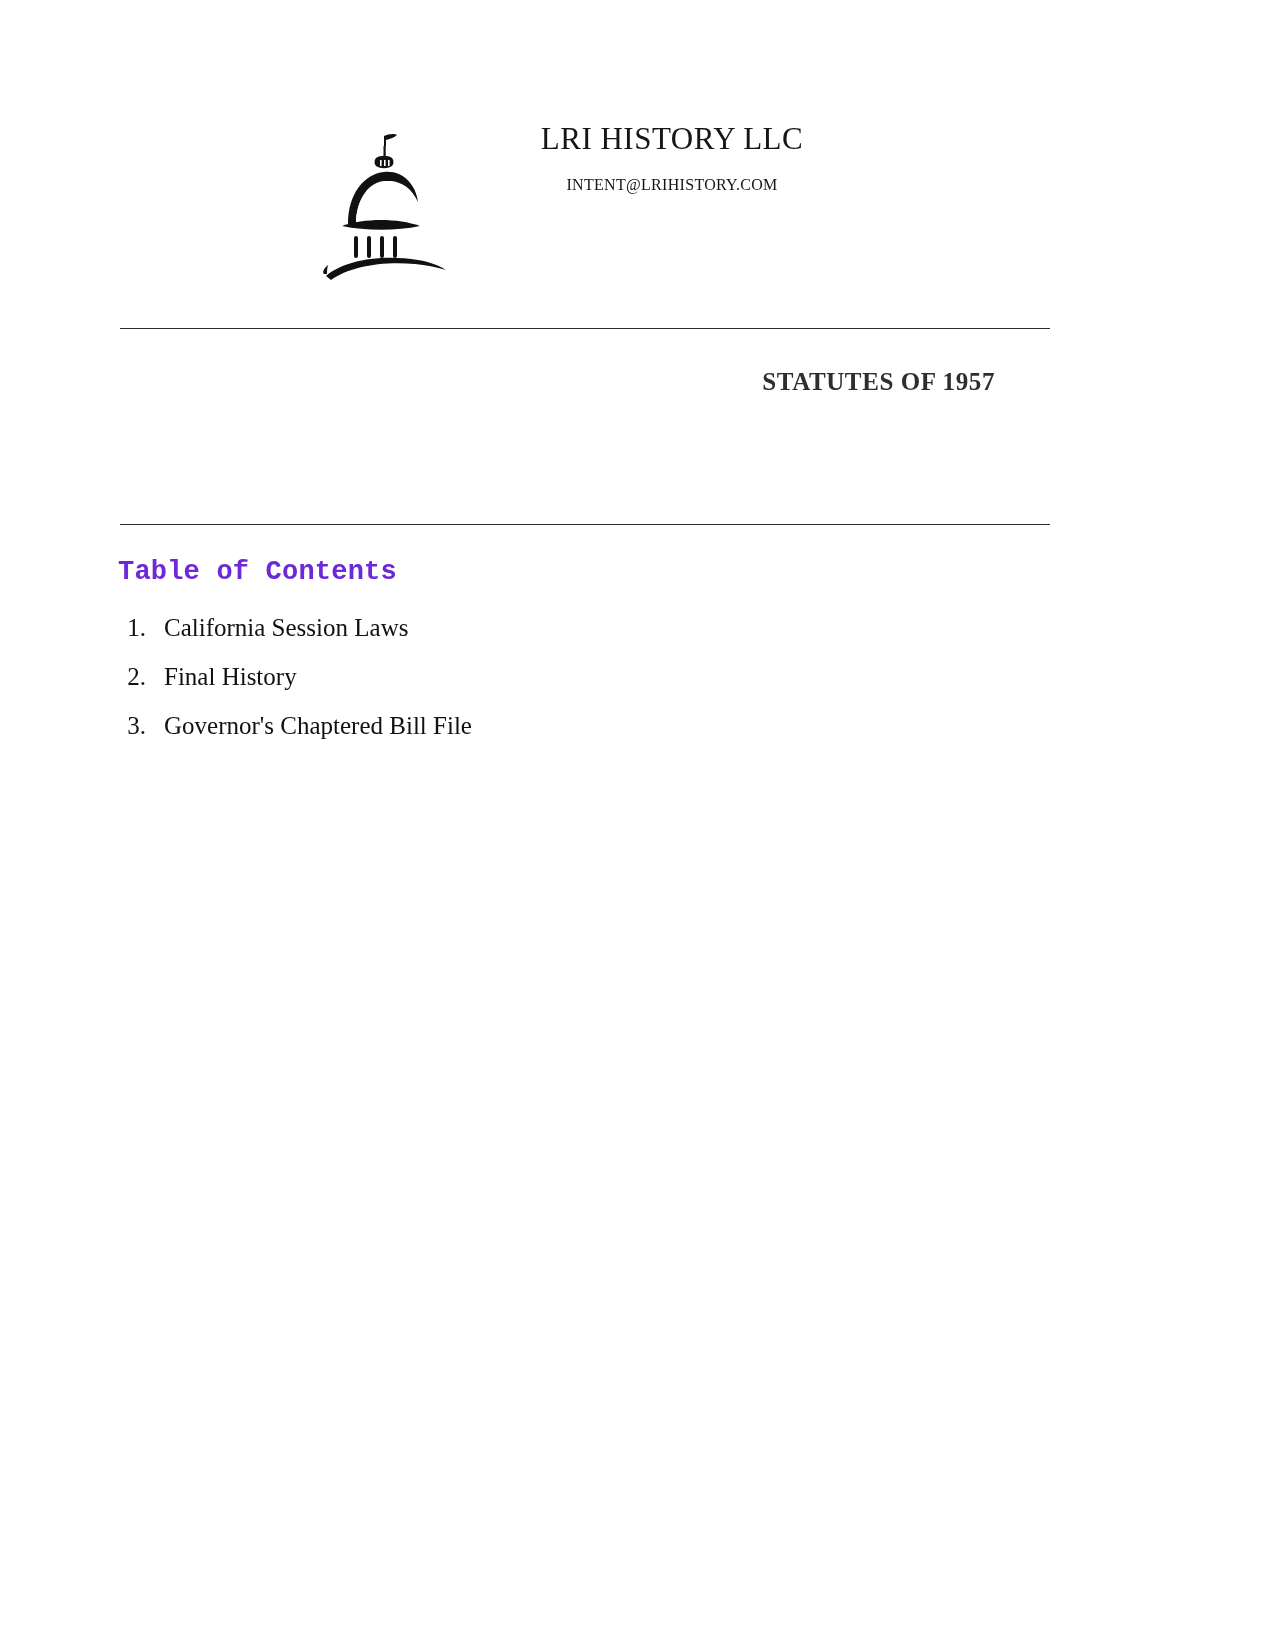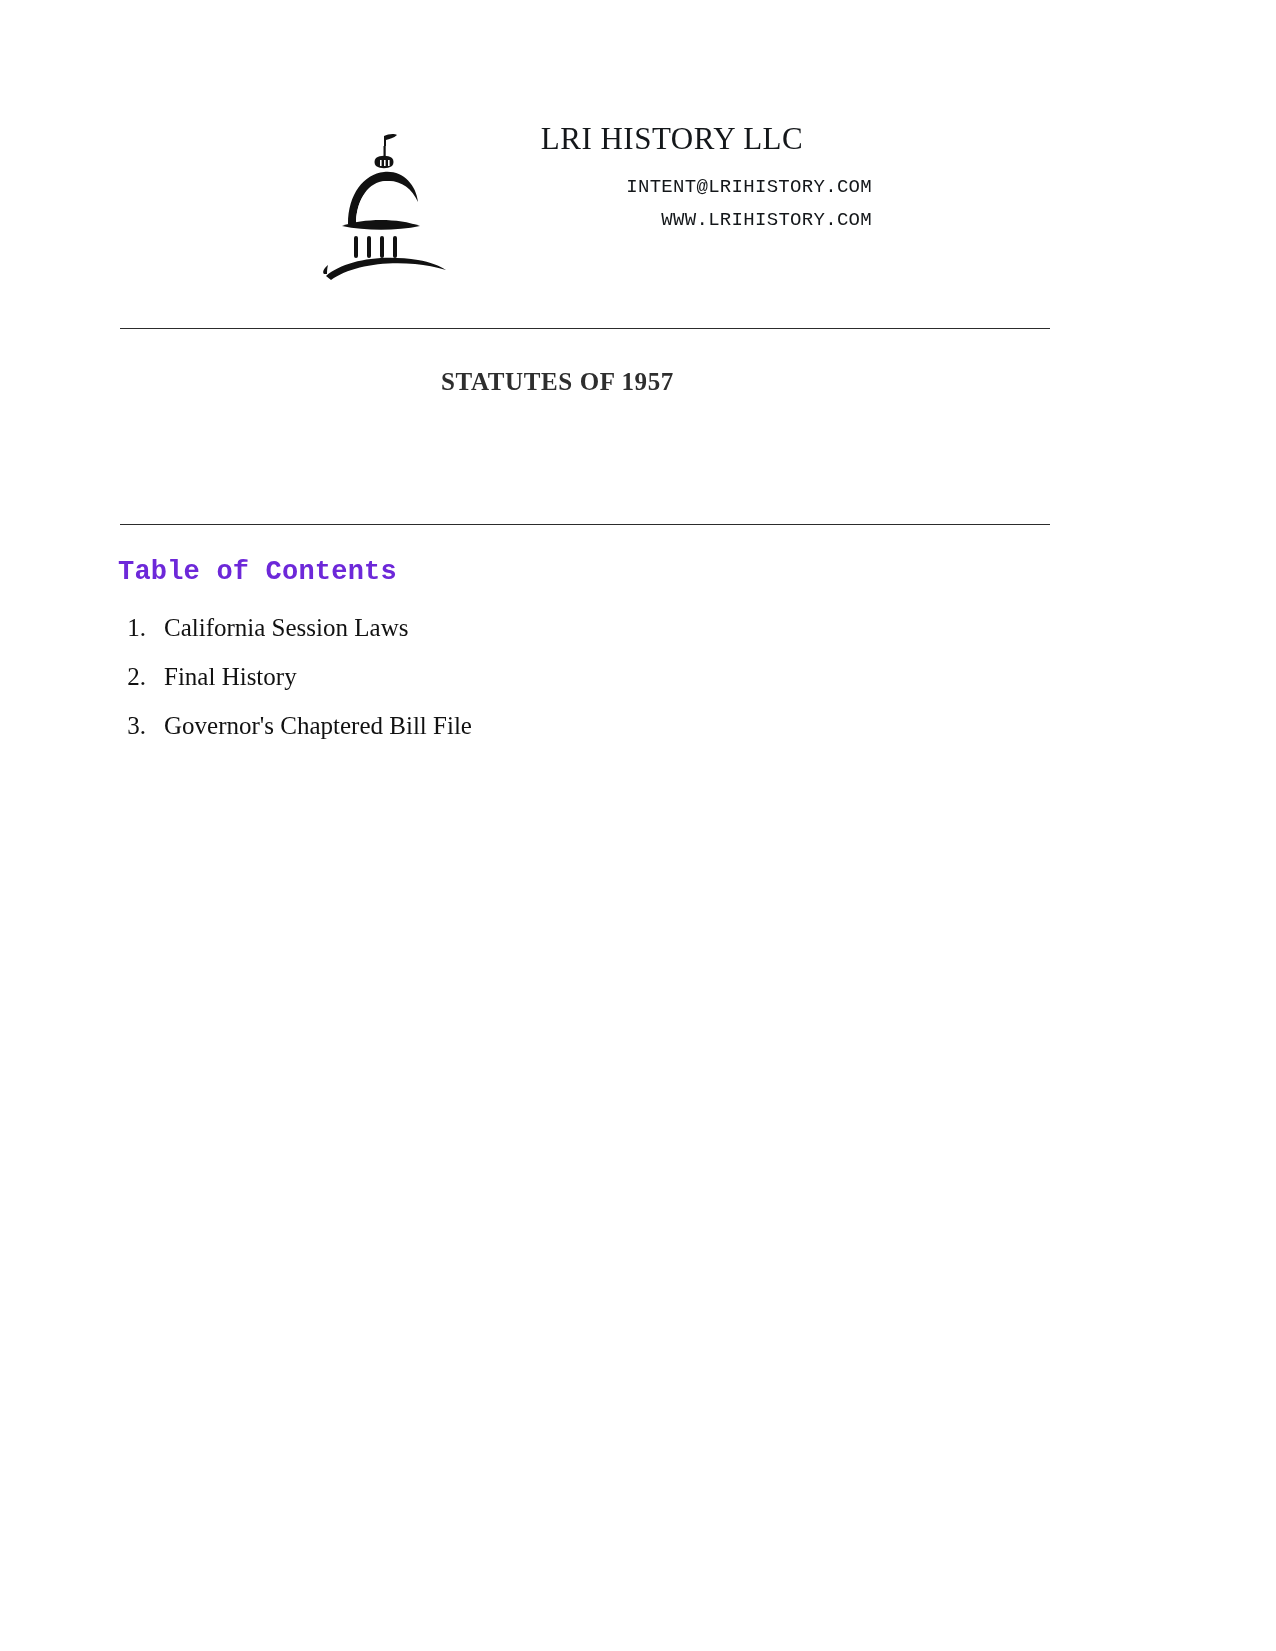--- a/index.html
+++ b/index.html
@@ -53,26 +53,25 @@
   .company-name {
     font-family: "Liberation Serif", serif;
     font-size: 31px;
     letter-spacing: 0.5px;
     color: #14171a;
     line-height: 1.2;
     margin-bottom: 14px;
     white-space: nowrap;
   }
   .company-line {
-    font-family: Liberation Mono, monospace;
-    font-size: 19px;
+    font-family: Liberation Serif, serif;
+    font-size: 16px;
     letter-spacing: 0.3px;
     color: #14171a;
     line-height: 1.75;
-    text-align: right;
   }
   .company-phone {
     font-family: "Liberation Serif", serif;
     font-size: 15px;
     color: #14171a;
     line-height: 1.9;
     margin-top: 2px;
   }
 
   
@@ -85,21 +84,21 @@
   }
   .rule-top { top: 328px; }
   .rule-bottom { top: 524px; }
 
   
   .title-block {
     position: absolute;
     left: 120px;
     width: 875px;
     top: 362px;
-    text-align: center;
+    text-align: right;
     font-family: "Liberation Serif", serif;
     font-weight: bold;
     color: #2e2e2e;
     font-size: 25px;
     letter-spacing: 0.6px;
     line-height: 1.62;
   }
   .title-block div { white-space: nowrap; }
 
   
@@ -175,21 +174,20 @@
             <path d="M14 150 c18 -16 56 -22 92 -16 c12 2 22 6 28 10 c-10 -3 -20 -5 -31 -6 c-34 -3 -66 3 -84 16 z"></path>
             <path d="M12 148 c-2 -2 0 -6 4 -9 c-1 4 -1 7 -1 9 z"></path>
           </g>
         </svg>
       </span>
     </div>
 
     <div class="company-block">
       <div class="company-name">LRI HISTORY LLC</div>
       <div class="company-line">INTENT@LRIHISTORY.COM</div>
-      <div class="company-line">WWW.LRIHISTORY.COM</div>
     </div>
 
   </div>
 
   <div class="rule rule-top"></div>
 
   <div class="title-block">
     <div>STATUTES OF 1957</div>
   </div>
 

